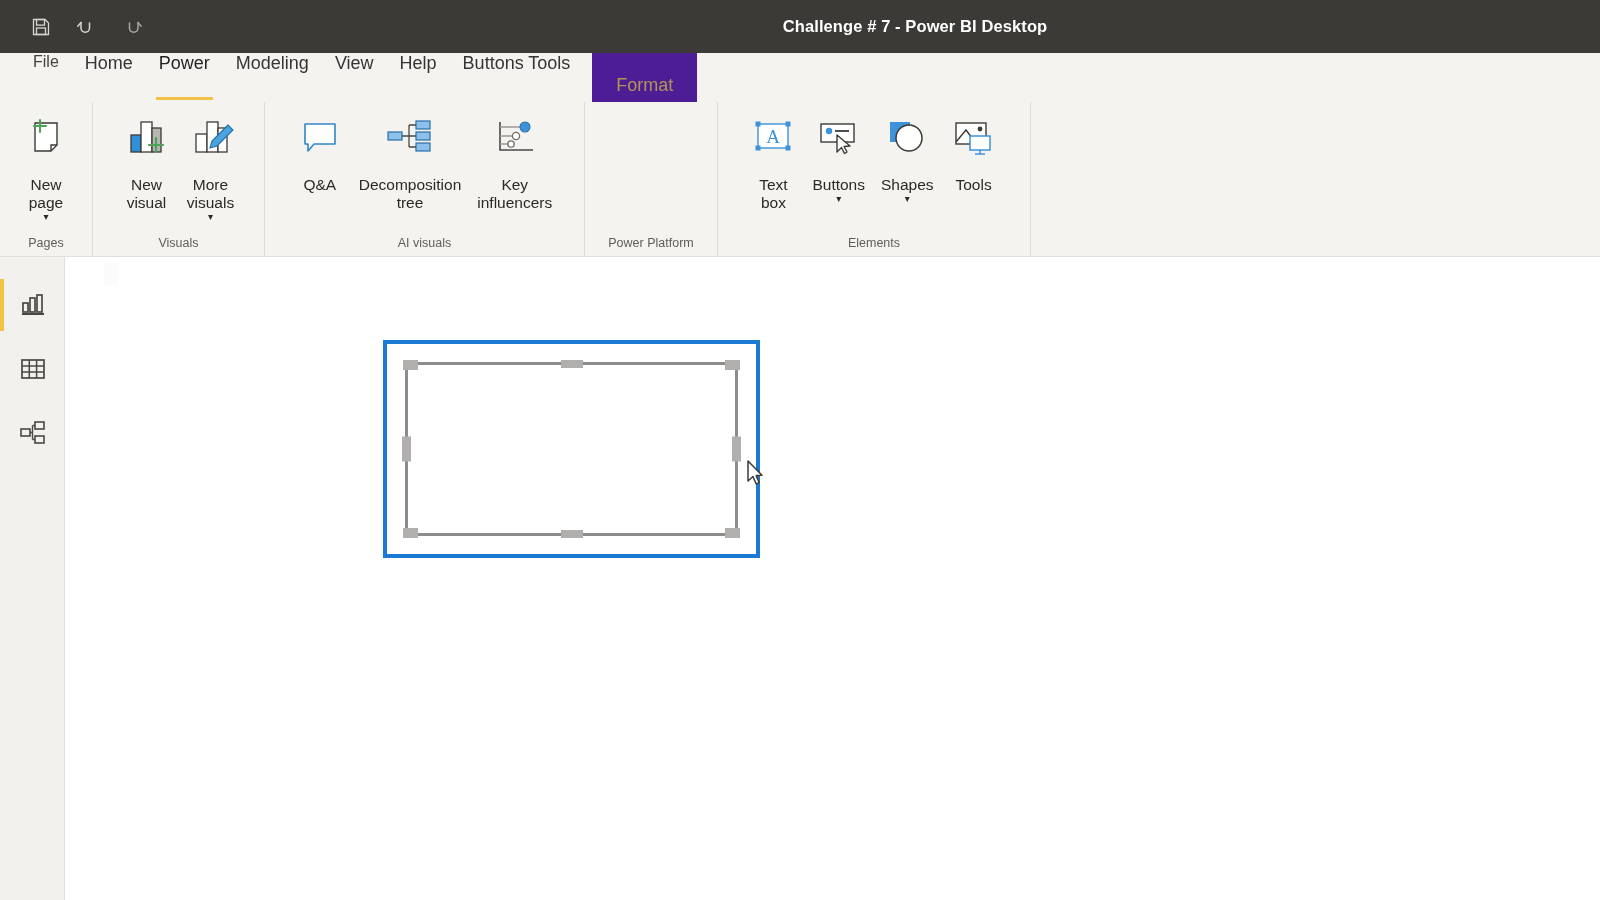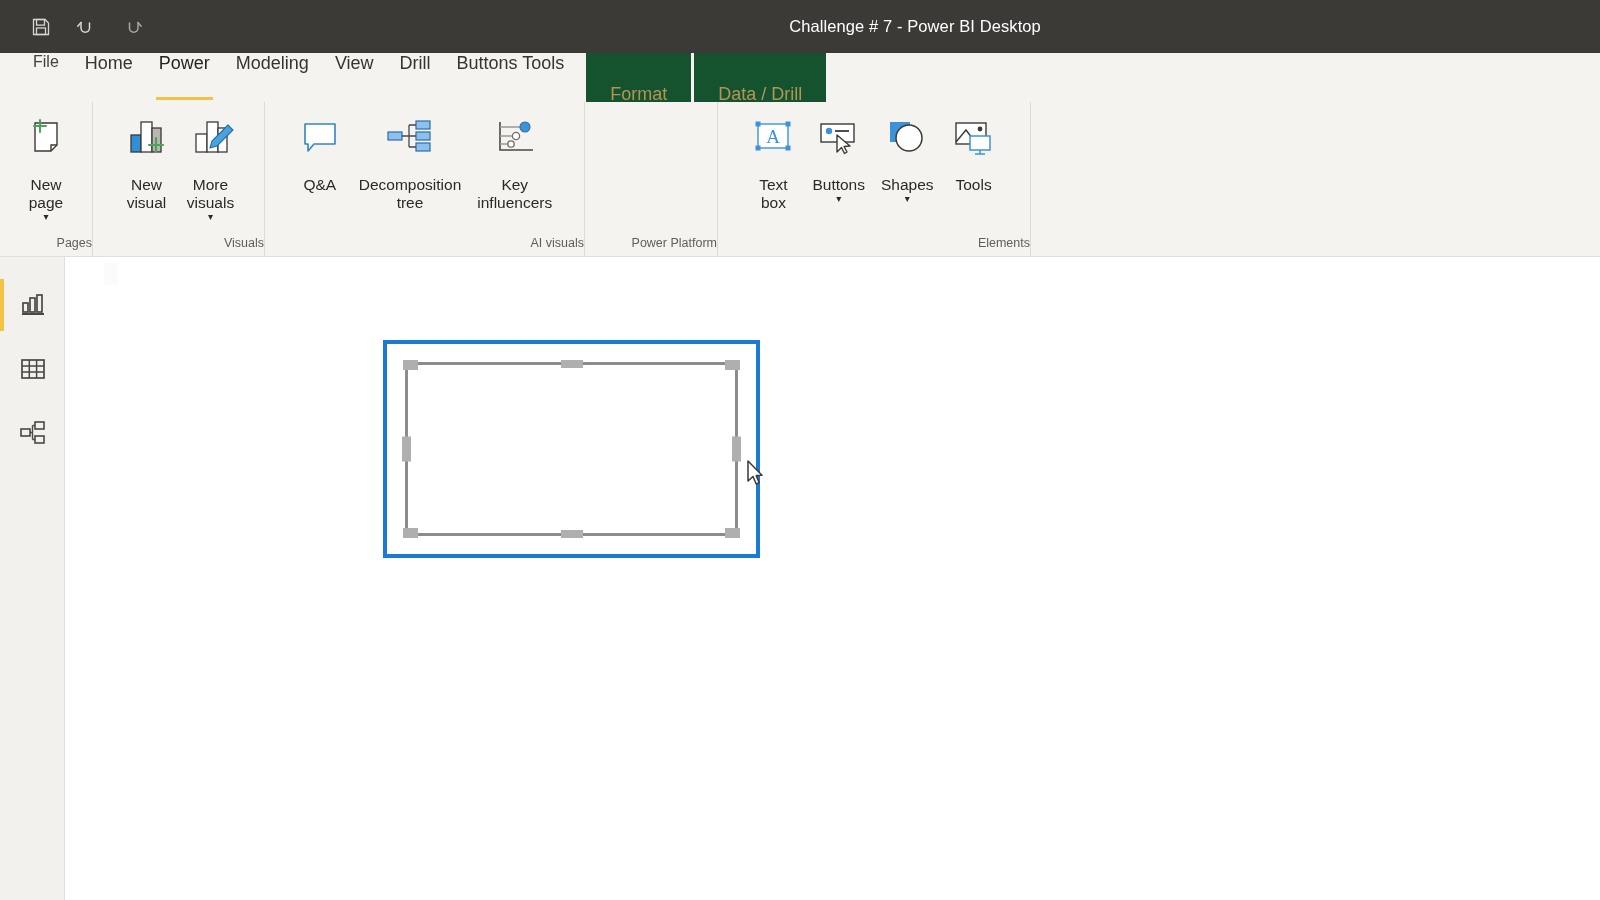--- a/index.html
+++ b/index.html
@@ -24,21 +24,21 @@
     display: flex; align-items: center; justify-content: center;
     cursor: pointer;
   }
   .qat-btn svg { display: block; }
   .titlebar-title {
     position: absolute; left: 0; right: 0; top: 0;
     height: 53px; line-height: 53px;
     text-align: center;
     color: #ffffff;
     font-size: 16.5px;
-    font-weight: normal;
+    font-weight: bold;
     letter-spacing: 0.1px;
     padding-left: 230px;
     pointer-events: none;
     white-space: nowrap;
   }
 
   
   .tabbar {
     position: absolute; top: 53px; left: 0;
     width: 1600px; height: 49px;
@@ -57,25 +57,25 @@
   .tab.normal { margin-left: 26px; }
   .tab.active { color: #262423; }
   .tab.active::after {
     content: "";
     position: absolute;
     left: -3px; right: -3px; bottom: 2px;
     height: 3.5px;
     background: #f2c245;
   }
   .tab.contextual {
-    background: #14532d;
+    background: #4c1d95;
     color: #b49454;
     height: 49px;
     line-height: 49px;
-    padding: 17px 24px;
+    padding: 8px 24px;
     margin-left: 22px;
   }
   .tab.contextual.second { margin-left: 3px; }
 
   
   .ribbon {
     position: absolute; top: 102px; left: 0;
     width: 1600px; height: 155px;
     background: #f5f3f0;
     border-bottom: 1px solid #e3e0dc;
@@ -95,21 +95,21 @@
     align-items: center;
     justify-content: flex-start;
     padding-top: 10px;
     border-right: 1px solid #dedad4;
   }
   .rgroup:last-child { border-right: none; }
   .rgroup-items { display: flex; align-items: flex-start; height: 104px; }
   .rgroup-label {
     position: absolute;
     bottom: 6px; left: 0; right: 0;
-    text-align: right;
+    text-align: center;
     font-size: 12.5px;
     color: #615d58;
   }
   .ritem {
     display: flex; flex-direction: column; align-items: center;
     cursor: pointer;
     padding: 0 8px;
     min-width: 56px;
   }
   .ricon {
@@ -236,24 +236,23 @@
     </div>
     <div class="titlebar-title">Challenge # 7 - Power BI Desktop</div>
   </div>
 
   <div class="tabbar">
     <div class="tab file">File</div>
     <div class="tab normal">Home</div>
     <div class="tab normal active">Power</div>
     <div class="tab normal">Modeling</div>
     <div class="tab normal">View</div>
-    <div class="tab normal">Drill</div>
+    <div class="tab normal">Help</div>
     <div class="tab normal">Buttons Tools</div>
     <div class="tab contextual">Format</div>
-    <div class="tab contextual second">Data / Drill</div>
   </div>
 
   <div class="ribbon">
     <div class="ribbon-inner">
 
       <div class="rgroup g-pages">
         <div class="rgroup-items">
           <div class="ritem">
             <div class="ricon">
               <svg width="46" height="46" viewBox="0 0 46 46">

